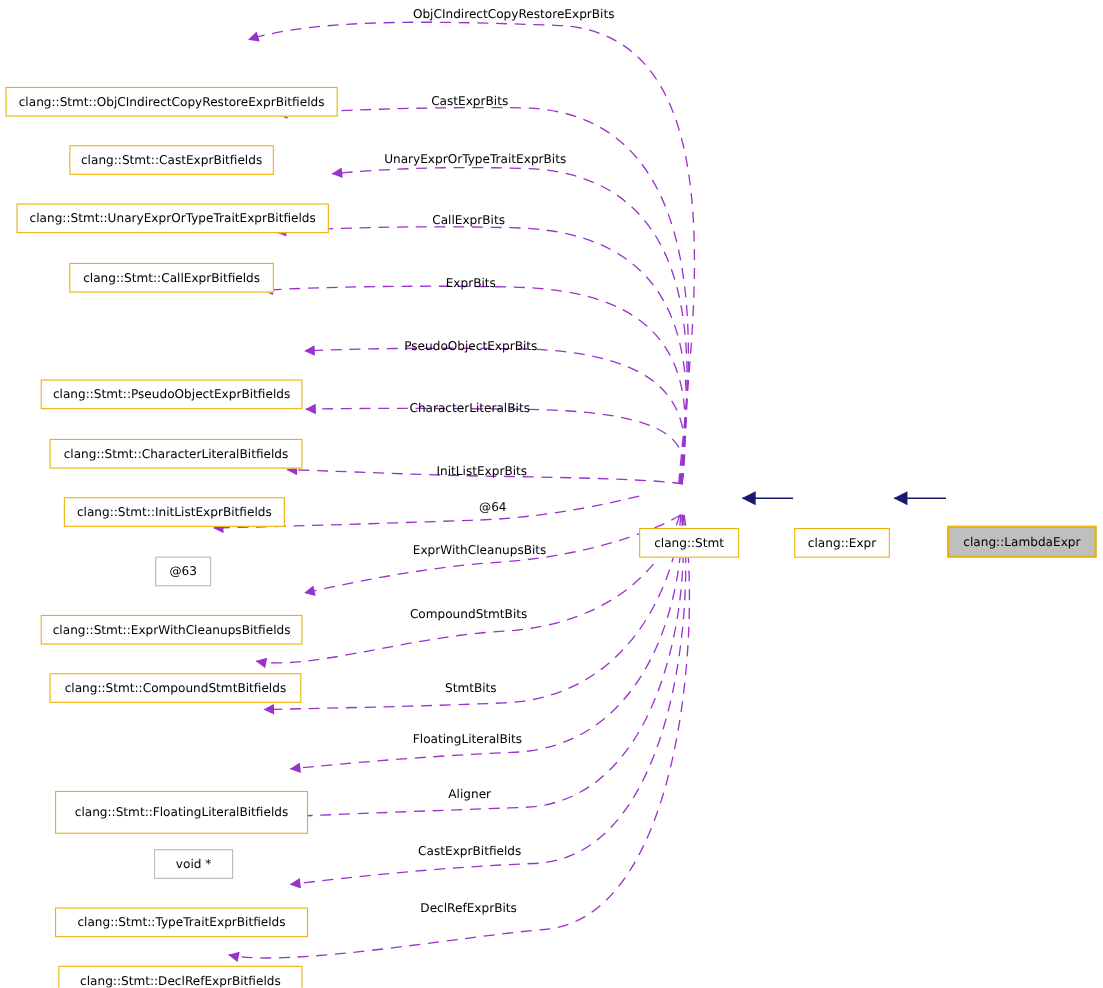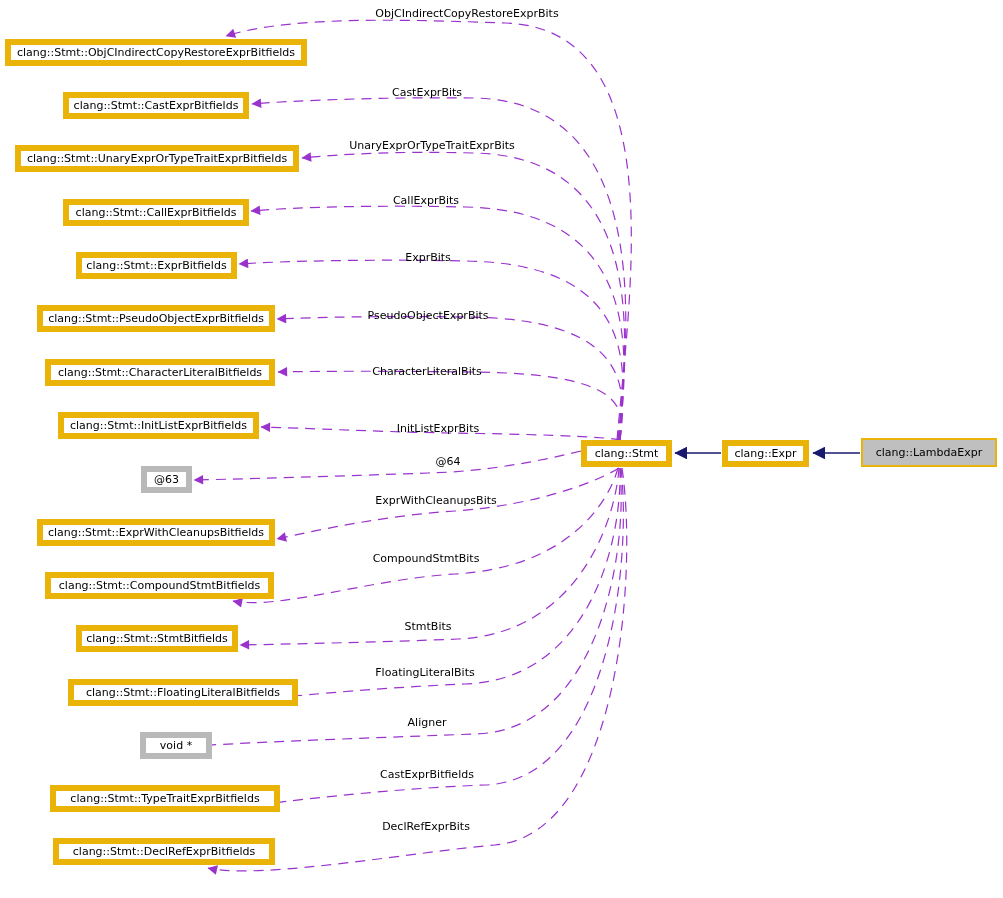--- a/index.html
+++ b/index.html
@@ -3,23 +3,23 @@
 <meta charset="utf-8">
 <style>
   html,body{margin:0;padding:0;background:#ffffff;}
   .canvas{
     position:relative;width:1003px;height:898px;overflow:hidden;
     font-family:"DejaVu Sans","Liberation Sans",sans-serif;
     font-size:11px;color:#000;background:#fff;
   }
   .edges{position:absolute;left:0;top:0;width:1003px;height:898px;}
   .node{
-    position:absolute;background:#fff;border:6px solid #eab308;
+    position:absolute;background:#fff;border:1px solid #eab308;
     display:flex;align-items:center;justify-content:center;
-    white-space:nowrap;box-sizing:border-box;cursor:pointer;
+    white-space:nowrap;box-sizing:border-box;cursor:pointer;margin-top:40px;
   }
   .node.truncated{border-color:#b9b9b9;cursor:default;}
   .node.highlight{background:#bfbfbf;border-width:2px;cursor:default;}
   .elabel{
     position:absolute;transform:translate(-50%,-50%);
     white-space:nowrap;color:#000;
   }
   .usage{fill:none;stroke:#9a32cc;stroke-width:1.2;stroke-dasharray:10,7;}
   .inherit{fill:none;stroke:#191970;stroke-width:1.4;}
 </style>
@@ -56,29 +56,27 @@
     <path class="usage" marker-end="url(#arrowP)" d="M 622,468 C 638,575 618,835 495,845 C 420,851 262,880 208,868"></path>
 
     <path class="inherit" marker-end="url(#arrowB)" d="M 721,453 L 675,453"></path>
     <path class="inherit" marker-end="url(#arrowB)" d="M 860,453 L 813,453"></path>
   </svg>
 
   <div class="node" style="left:5px;top:39px;width:302px;height:27px">clang::Stmt::ObjCIndirectCopyRestoreExprBitfields</div>
   <div class="node" style="left:63px;top:92px;width:186px;height:27px">clang::Stmt::CastExprBitfields</div>
   <div class="node" style="left:15px;top:145px;width:284px;height:27px">clang::Stmt::UnaryExprOrTypeTraitExprBitfields</div>
   <div class="node" style="left:63px;top:199px;width:186px;height:27px">clang::Stmt::CallExprBitfields</div>
-  <div class="node" style="left:76px;top:252px;width:161px;height:27px">clang::Stmt::ExprBitfields</div>
   <div class="node" style="left:37px;top:305px;width:238px;height:27px">clang::Stmt::PseudoObjectExprBitfields</div>
   <div class="node" style="left:45px;top:359px;width:230px;height:27px">clang::Stmt::CharacterLiteralBitfields</div>
   <div class="node" style="left:58px;top:412px;width:201px;height:27px">clang::Stmt::InitListExprBitfields</div>
   <div class="node truncated" style="left:141px;top:466px;width:51px;height:27px">@63</div>
   <div class="node" style="left:45px;top:572px;width:229px;height:27px">clang::Stmt::CompoundStmtBitfields</div>
   <div class="node" style="left:37px;top:519px;width:238px;height:27px">clang::Stmt::ExprWithCleanupsBitfields</div>
-  <div class="node" style="left:76px;top:625px;width:162px;height:27px">clang::Stmt::StmtBitfields</div>
-  <div class="node" style="left:68px;top:679px;width:230px;height:27px">clang::Stmt::FloatingLiteralBitfields</div>
+  <div class="node" style="left:50px;top:679px;width:230px;height:39px">clang::Stmt::FloatingLiteralBitfields</div>
   <div class="node truncated" style="left:140px;top:732px;width:72px;height:27px">void *</div>
   <div class="node" style="left:53px;top:838px;width:222px;height:27px">clang::Stmt::DeclRefExprBitfields</div>
   <div class="node" style="left:50px;top:785px;width:230px;height:27px">clang::Stmt::TypeTraitExprBitfields</div>
 
   <div class="node" style="left:581px;top:440px;width:91px;height:27px">clang::Stmt</div>
   <div class="node" style="left:722px;top:440px;width:87px;height:27px">clang::Expr</div>
   <div class="node highlight" style="left:861px;top:438px;width:136px;height:29px">clang::LambdaExpr</div>
 
   <div class="elabel" style="left:467px;top:13px">ObjCIndirectCopyRestoreExprBits</div>
   <div class="elabel" style="left:427px;top:92px">CastExprBits</div>

